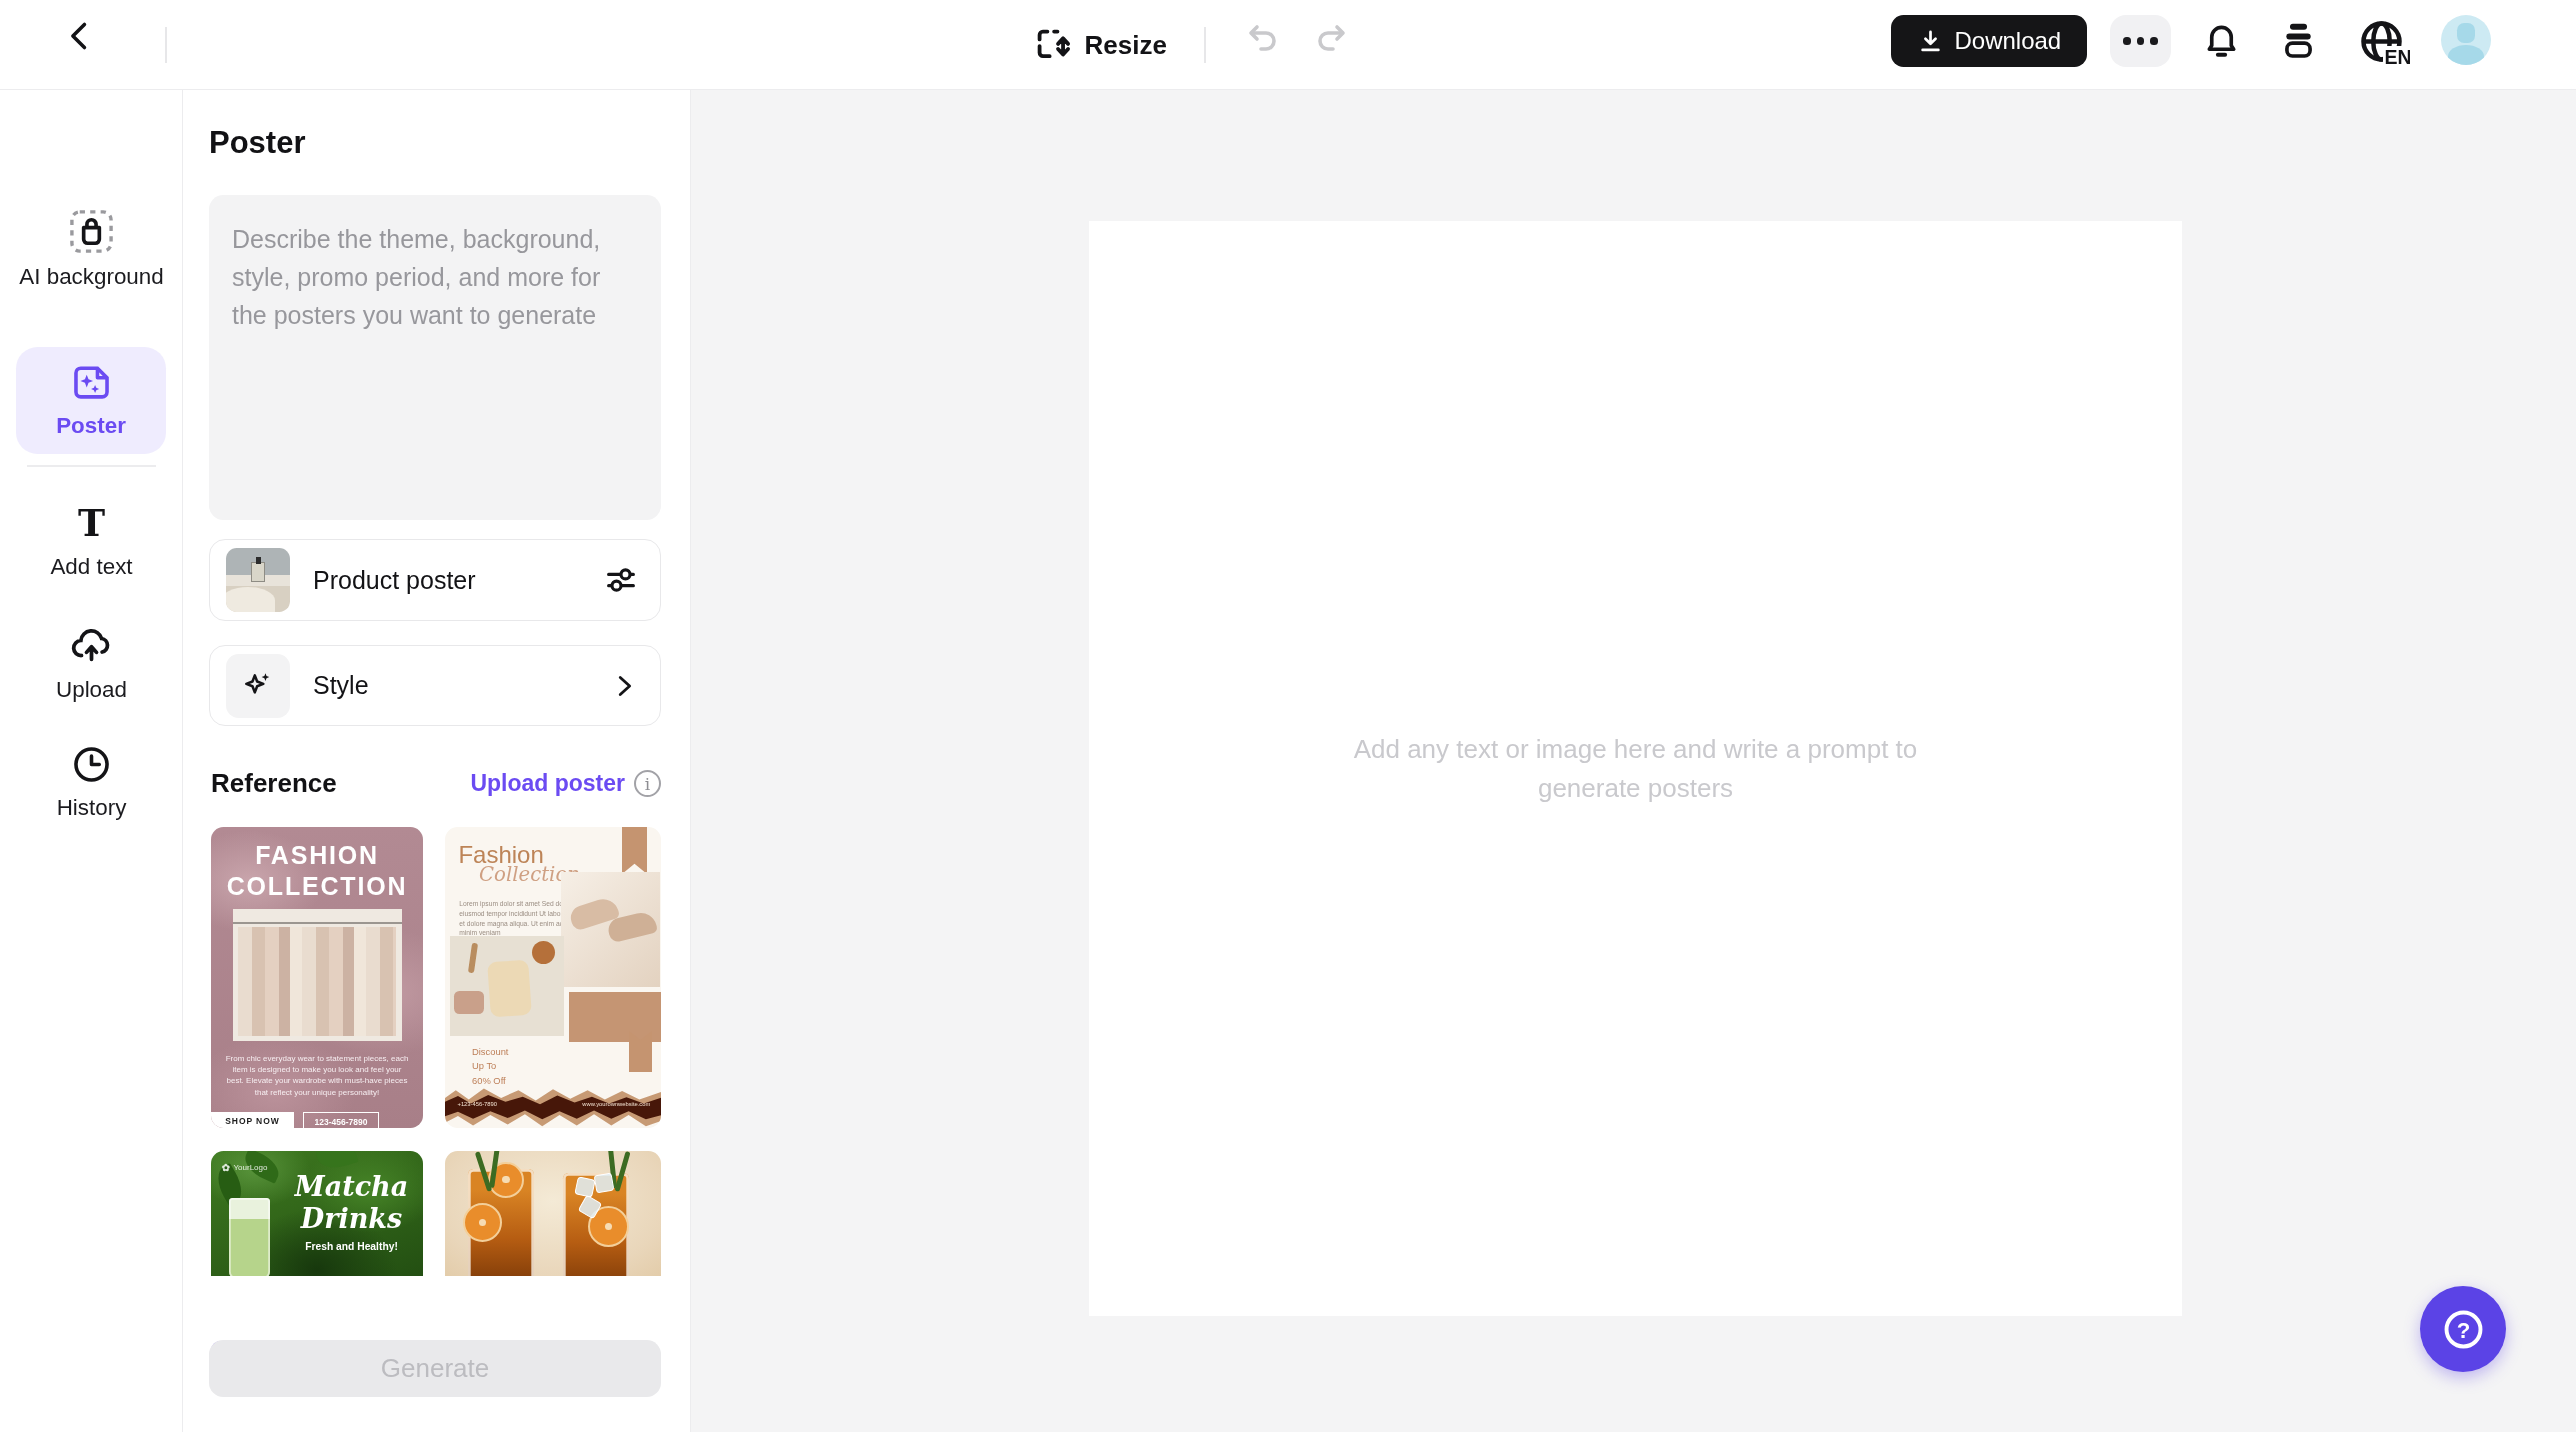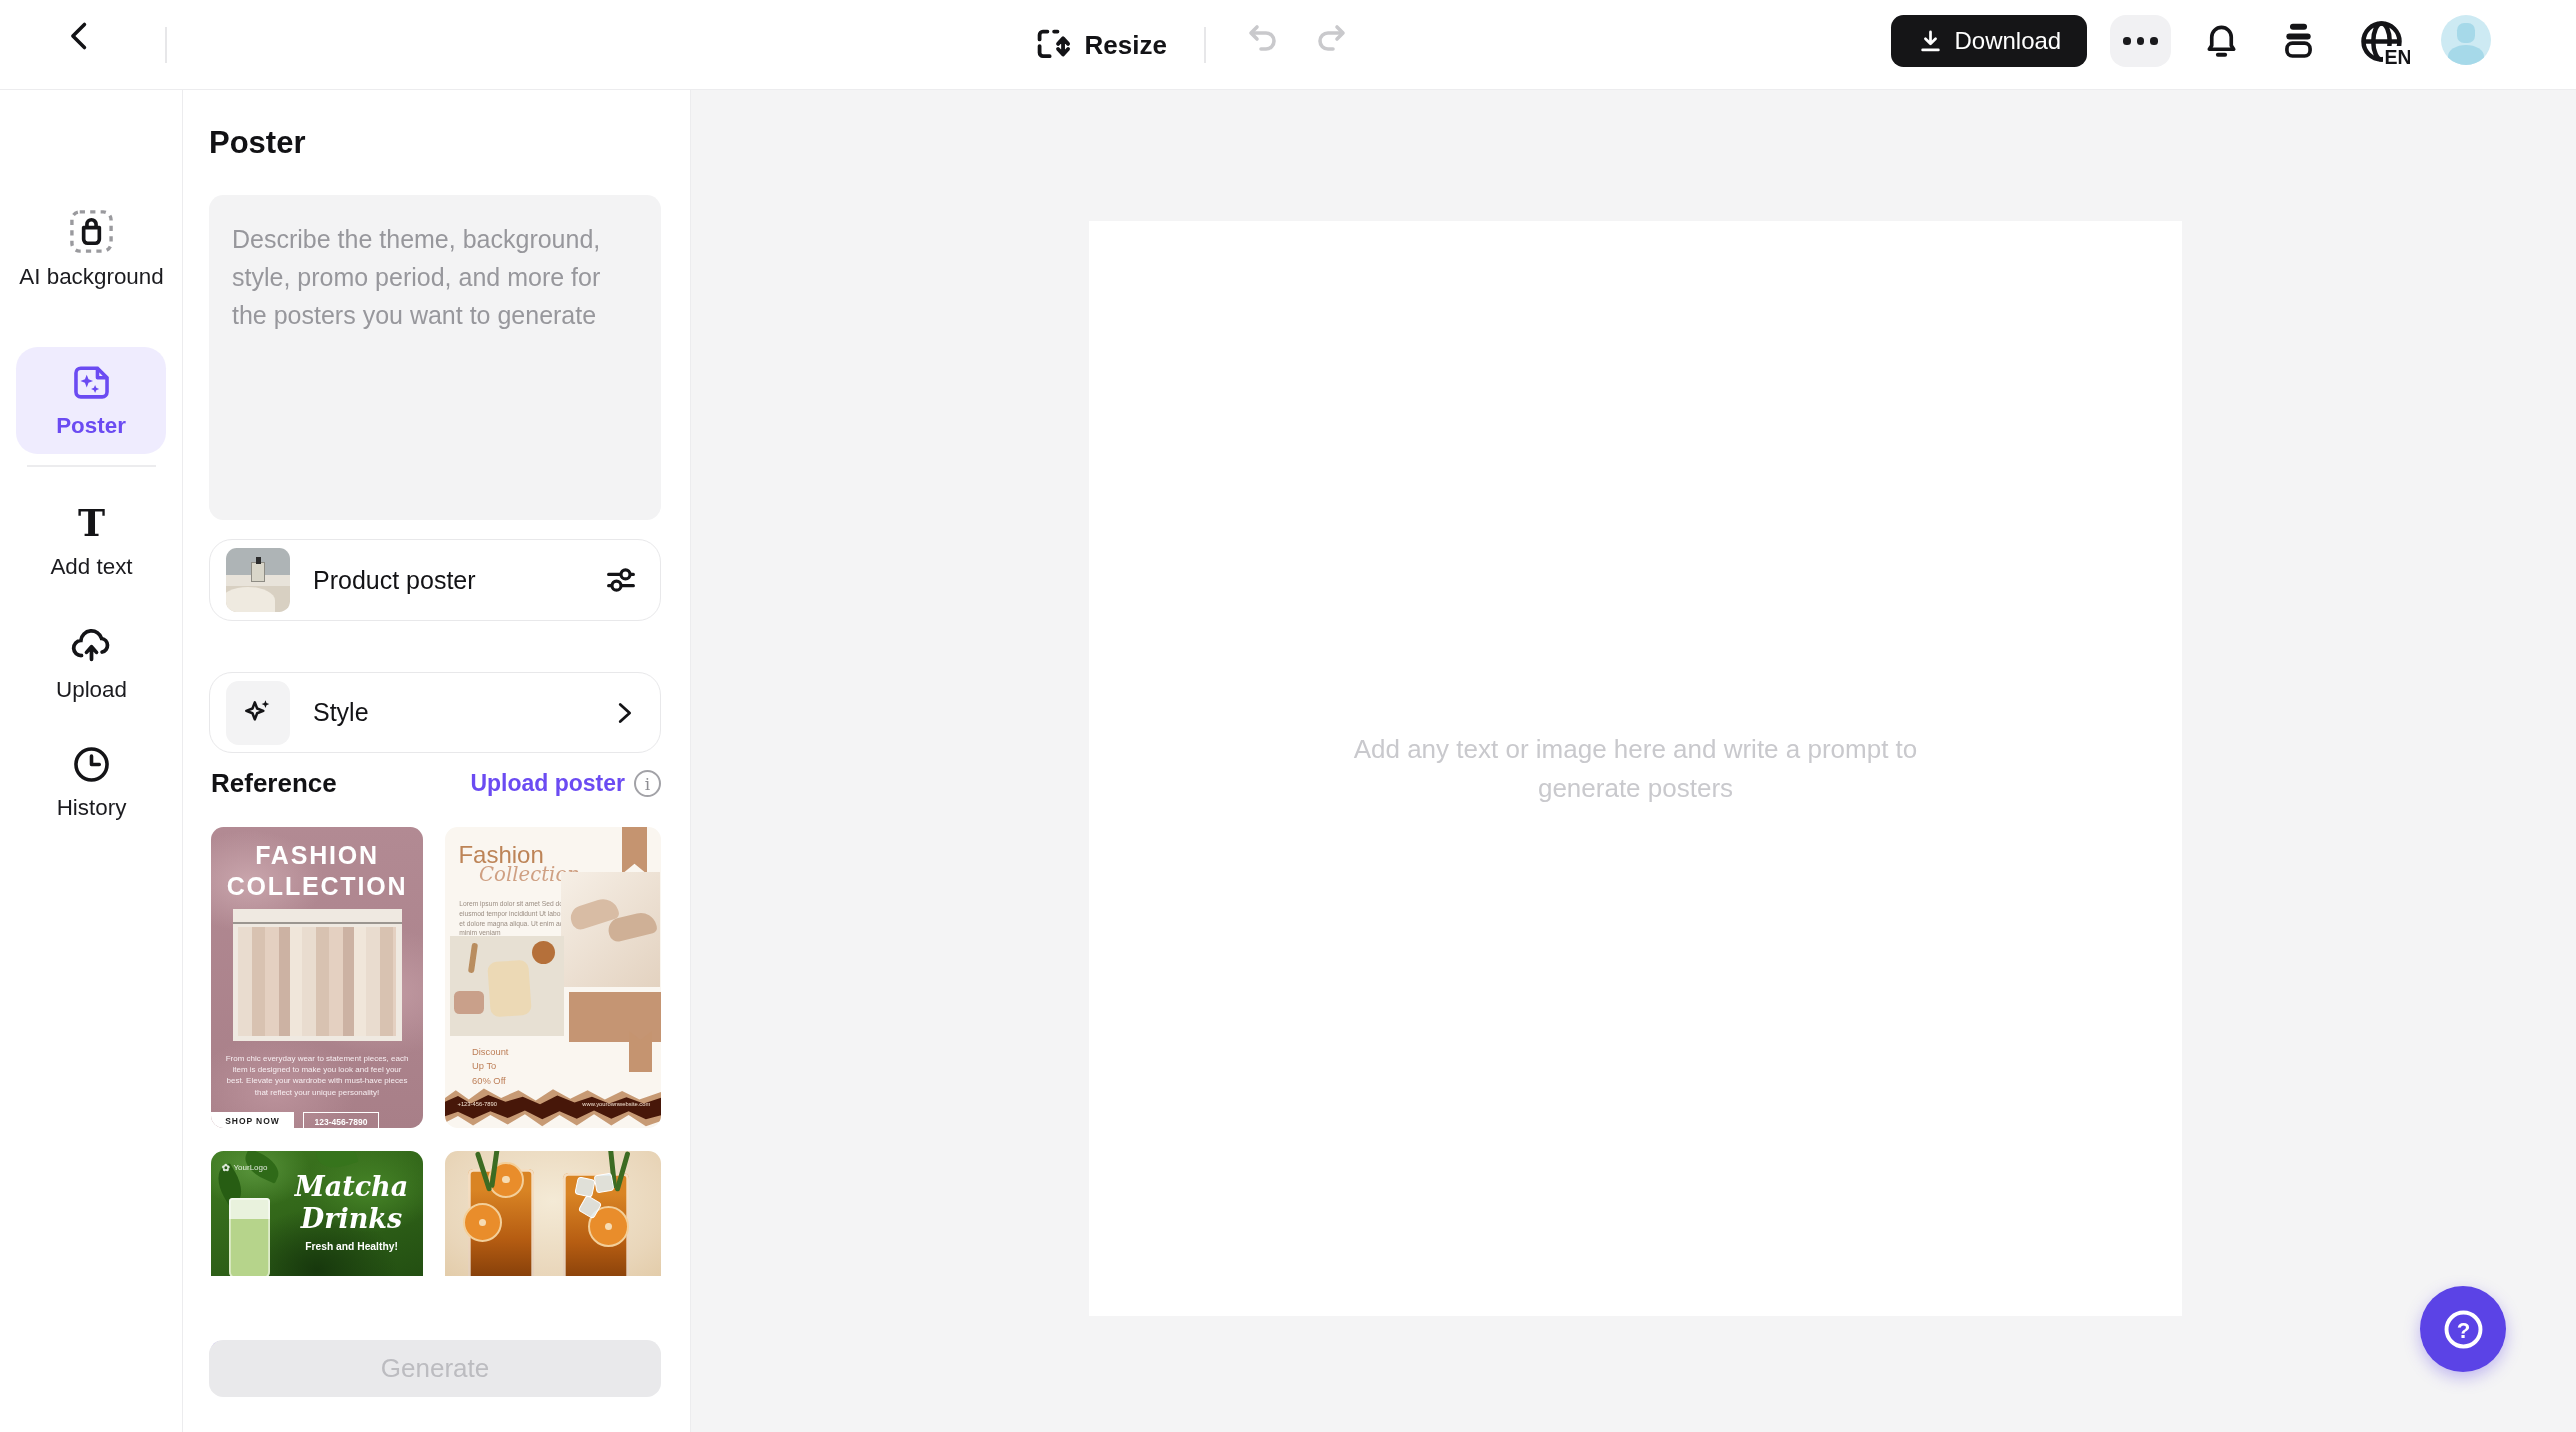--- a/index.html
+++ b/index.html
@@ -28,21 +28,21 @@
   .rail-item .lbl { font-size:22.4px; font-weight:500; color:#1b1b1f; text-align:center; line-height:28px; margin-top:8px; }
   .rail-item.active-card { left:16px; width:150px; height:107px; border-radius:21.5px; background:#efecfe; justify-content:center; }
   .rail-item.active-card .lbl { color:#6b4bf2; font-weight:600; }
   .rail-divider { position:absolute; left:27px; top:375px; width:129px; height:1.8px; background:#ececee; }
 
   
   .panel { position:absolute; left:183px; top:90px; width:508px; height:1343px; background:#fff; border-right:1.8px solid #ececee; }
   .panel h1 { position:absolute; left:26px; top:35px; font-size:31px; font-weight:700; color:#121215; }
   .prompt { position:absolute; left:26px; top:105px; width:452px; height:325px; background:#f3f3f4; border:none; outline:none; border-radius:14.3px; resize:none; padding:25px 23px; font-family:"Liberation Sans",sans-serif; font-size:25px; line-height:38px; color:#131316; }
   .prompt::placeholder { color:#97979c; }
-  .card { position:absolute; left:26px; width:452px; background:#fff; border:1.8px solid #e8e8ea; border-radius:23px; display:flex; align-items:center; cursor:pointer; }
+  .card { position:absolute; left:26px; width:452px; background:#fff; border:1.8px solid #e8e8ea; border-radius:16px; display:flex; align-items:center; cursor:pointer; }
   .card .card-label { font-size:25px; font-weight:500; color:#131316; margin-left:23px; flex:1; }
   .thumb-sq { width:64px; height:64px; border-radius:10.7px; margin-left:16px; position:relative; overflow:hidden; flex:none; }
   .style-tile { width:64px; height:64px; border-radius:12.5px; margin-left:16px; background:#f3f3f4; display:flex; align-items:center; justify-content:center; flex:none; }
   .card .right-ic { margin-right:21.5px; display:flex; }
 
   .ref-row { position:absolute; left:28px; top:678px; width:450px; display:flex; align-items:center; }
   .ref-row .ref-h { font-size:26px; font-weight:700; color:#121215; flex:1; }
   .upload-link { display:flex; align-items:center; gap:9px; cursor:pointer; }
   .upload-link span { font-size:23px; font-weight:600; color:#6b4bf2; }
 
@@ -259,21 +259,21 @@
       <div class="card-label">Product poster</div>
       <div class="right-ic">
         <svg width="36" height="36" viewBox="0 0 32 32">
           <path d="M5 11 h22 M5 21 h22" stroke="#141417" stroke-width="2.8" stroke-linecap="round"></path>
           <circle cx="20" cy="11" r="4" fill="#fff" stroke="#141417" stroke-width="2.8"></circle>
           <circle cx="12" cy="21" r="4" fill="#fff" stroke="#141417" stroke-width="2.8"></circle>
         </svg>
       </div>
     </div>
 
-    <div class="card" style="top:555px;height:81px;margin-top:27px;">
+    <div class="card" style="top:555px;height:81px;">
       <div class="style-tile">
         <svg width="34" height="34" viewBox="0 0 32 32">
           <path d="M13 6 l2.2 5.8 5.8 2.2 -5.8 2.2 -2.2 5.8 -2.2 -5.8 -5.8 -2.2 5.8 -2.2 z" fill="none" stroke="#141417" stroke-width="2.4" stroke-linejoin="round"></path>
           <path d="M23 4 l1 2.6 2.6 1 -2.6 1 -1 2.6 -1 -2.6 -2.6 -1 2.6 -1 z" fill="#141417"></path>
         </svg>
       </div>
       <div class="card-label">Style</div>
       <div class="right-ic">
         <svg width="30" height="30" viewBox="0 0 32 32">
             <path d="M12 7 l10 9 -10 9" fill="none" stroke="#141417" stroke-width="3" stroke-linecap="round" stroke-linejoin="round"></path>

